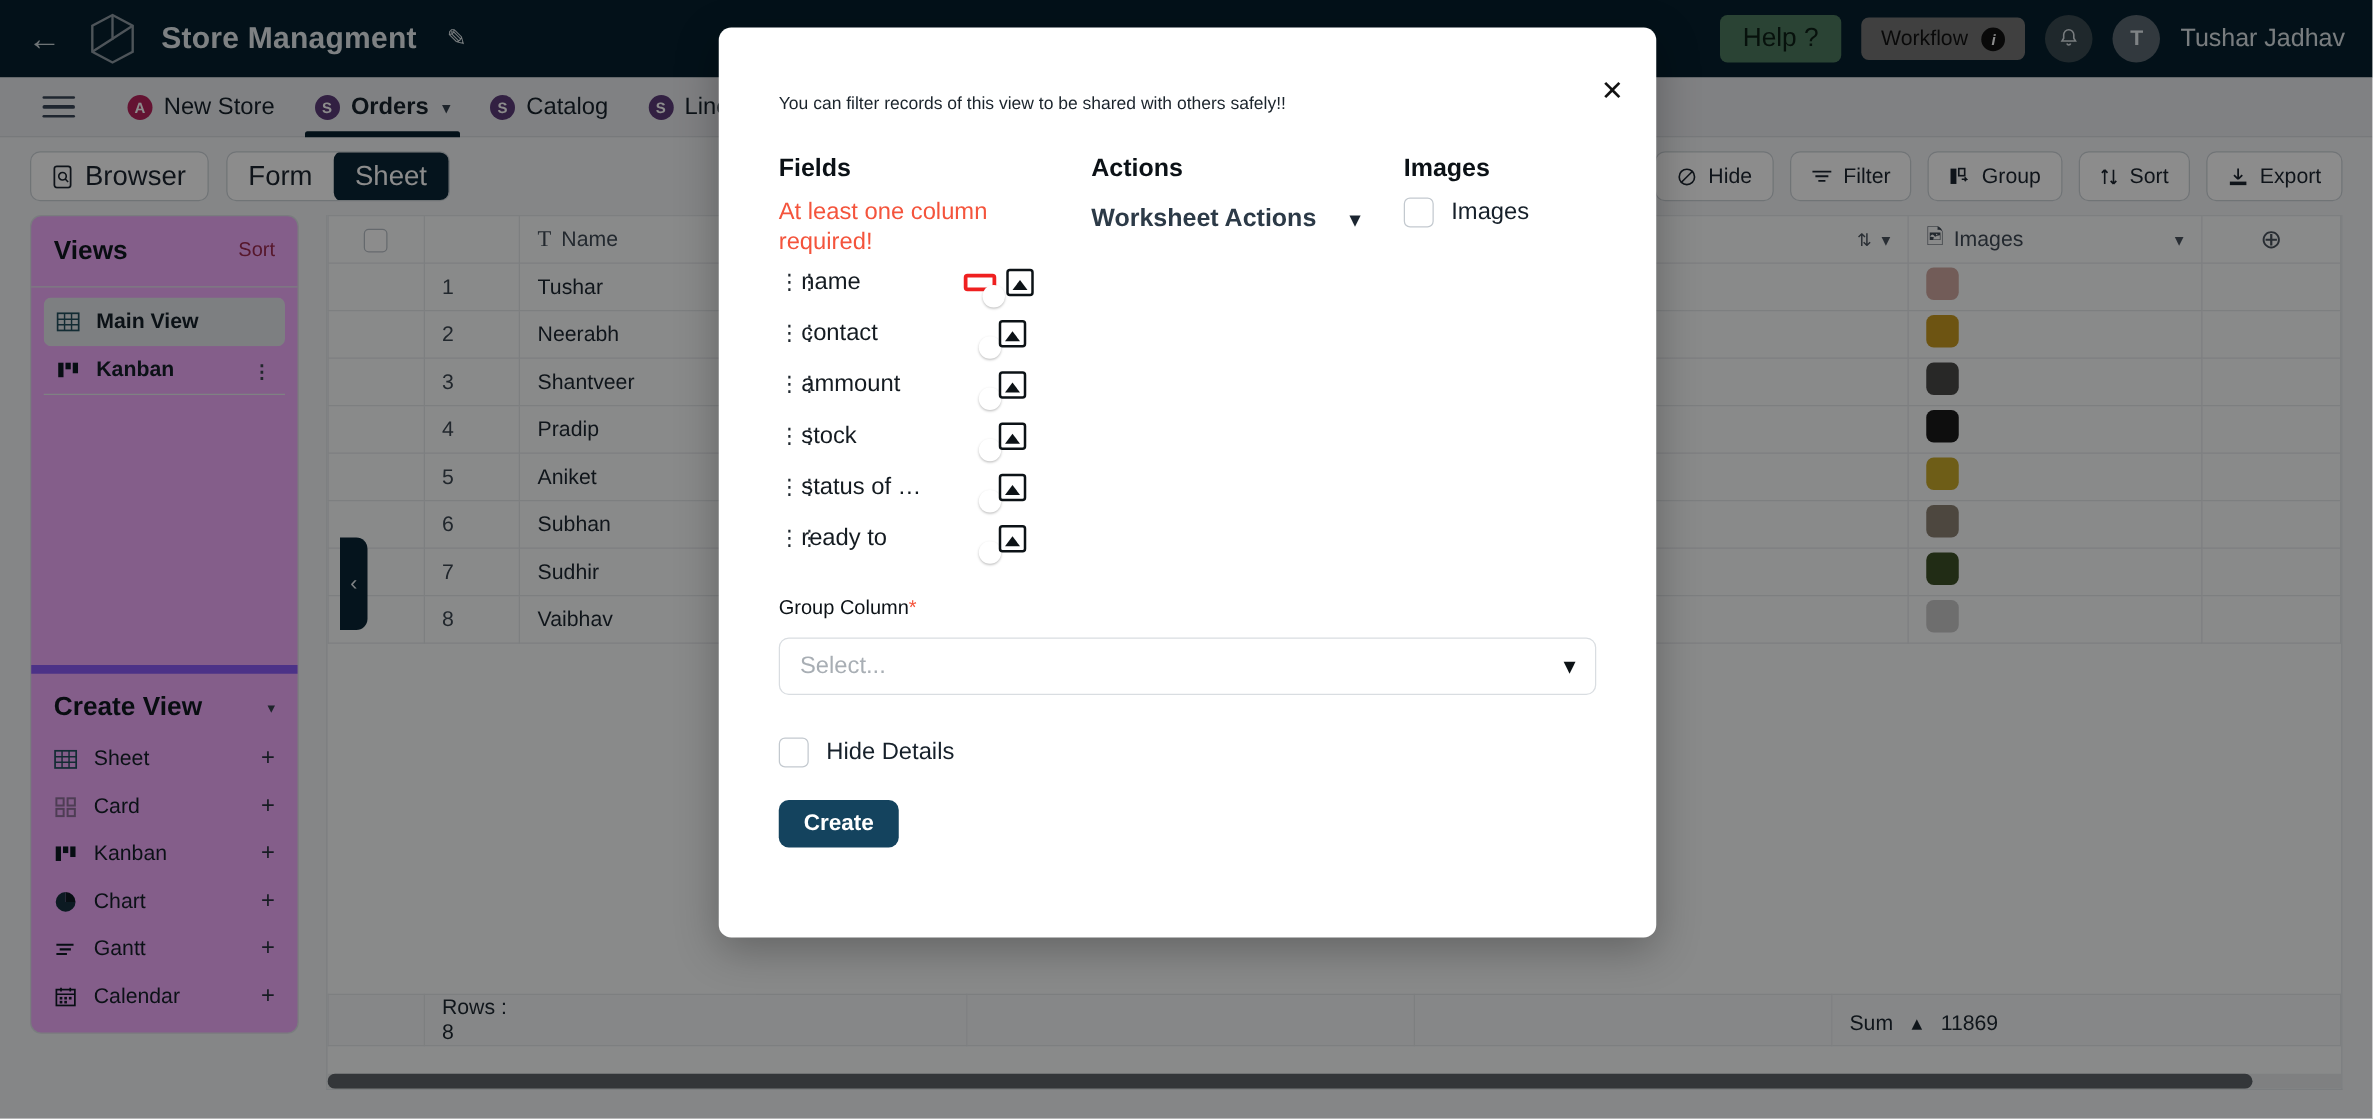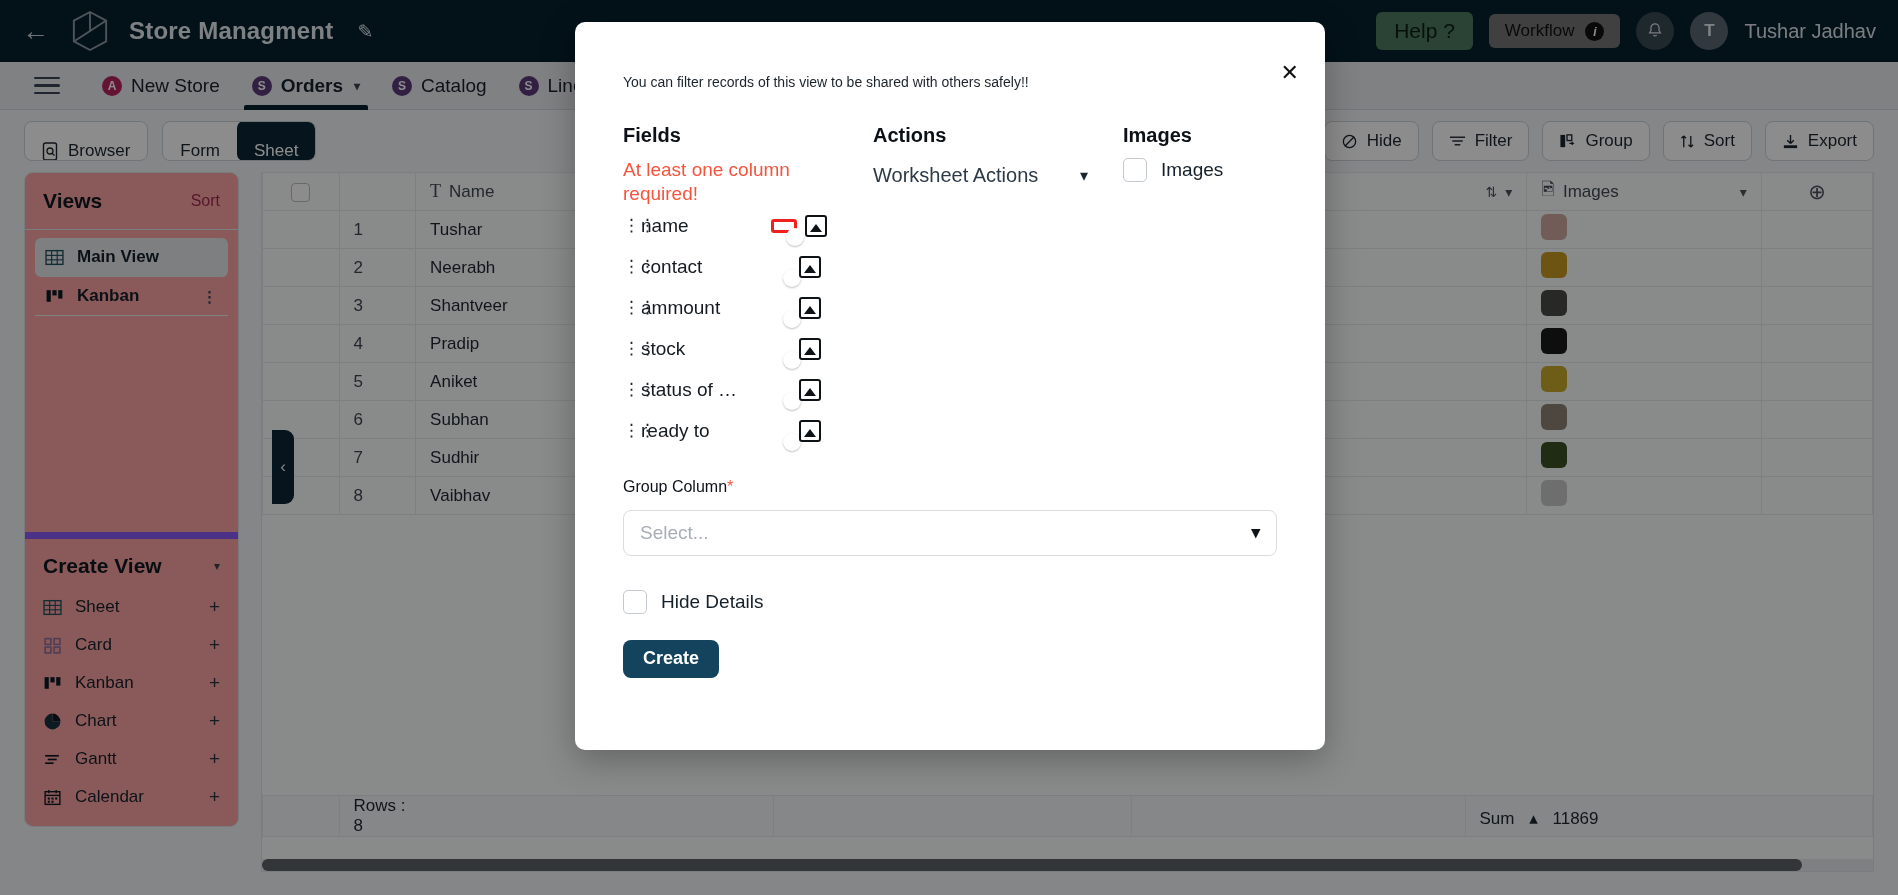--- a/index.html
+++ b/index.html
@@ -79,35 +79,35 @@
   .workarea { position: relative; height: 785px; background: #f2f4f6; }
 
   .toolbar {
     height: 62px; display: flex; align-items: center; padding: 0 24px; gap: 14px;
   }
   .seg {
     display: flex; align-items: center; border: 1px solid #cdd3d8;
     border-radius: 8px; background: #fff; height: 40px; overflow: hidden;
   }
   .seg-item {
-    padding: 0 17px; height: 40px; display: flex; align-items: flex-end; gap: 9px;
-    font-size: 17px; color: #1d2630;
+    padding: 0 17px; height: 40px; display: flex; align-items: center; gap: 9px;
+    font-size: 22px; color: #1d2630;
   }
   .seg-item.on { background: #0a2535; color: #fff; border-radius: 7px; font-weight: 500; }
   .tb-btn {
     display: flex; align-items: center; gap: 9px; border: 1px solid #cdd3d8;
     border-radius: 8px; background: #fff; height: 40px; padding: 0 16px;
     font-size: 17px; color: #1d2630; white-space: nowrap;
   }
   .tb-right { margin-left: auto; display: flex; gap: 13px; }
 
   .body-row { display: flex; padding: 0 24px; gap: 0; height: 700px; position: relative; }
 
   .views-panel {
-    width: 215px; background: #fca5a5; border: 1px solid #dde2e6;
+    width: 215px; background: #f0abfc; border: 1px solid #dde2e6;
     border-radius: 9px; display: flex; flex-direction: column;
     height: 655px; flex: 0 0 215px;
   }
   .views-head {
     display: flex; align-items: center; justify-content: space-between;
     padding: 16px 18px; border-bottom: 1px solid #e2e7ea;
   }
   .views-title { font-size: 21px; font-weight: 600; color: #101820; }
   .views-sort { font-size: 16px; color: #9d2b50; }
   .views-list { flex: 1; padding: 8px 10px 0; }
@@ -224,21 +224,21 @@
     width: 22px; height: 22px; border: 2px solid #0c1216; border-radius: 3px;
     margin-left: 8px; position: relative; flex: 0 0 22px;
   }
   .img-icon::after {
     content: ""; position: absolute; left: 3px; bottom: 3px;
     border-left: 6px solid transparent; border-right: 6px solid transparent;
     border-bottom: 8px solid #0c1216;
   }
   .wa-select {
     display: flex; align-items: center; justify-content: space-between;
-    font-size: 20px; color: #2c3a47; font-weight: 400; padding: 6px 0;
+    font-size: 20px; color: #2c3a47; font-weight: 700; padding: 6px 0;
     width: 215px;
   }
   .chev { font-size: 16px; color: #1b2530; }
   .img-check {
     display: flex; align-items: center; gap: 14px; margin-top: 6px;
   }
   .img-cb {
     width: 24px; height: 24px; border: 1.6px solid #c3c9cf; border-radius: 5px; background: #fff;
   }
   .img-cb-label { font-size: 19px; color: #16202a; }

